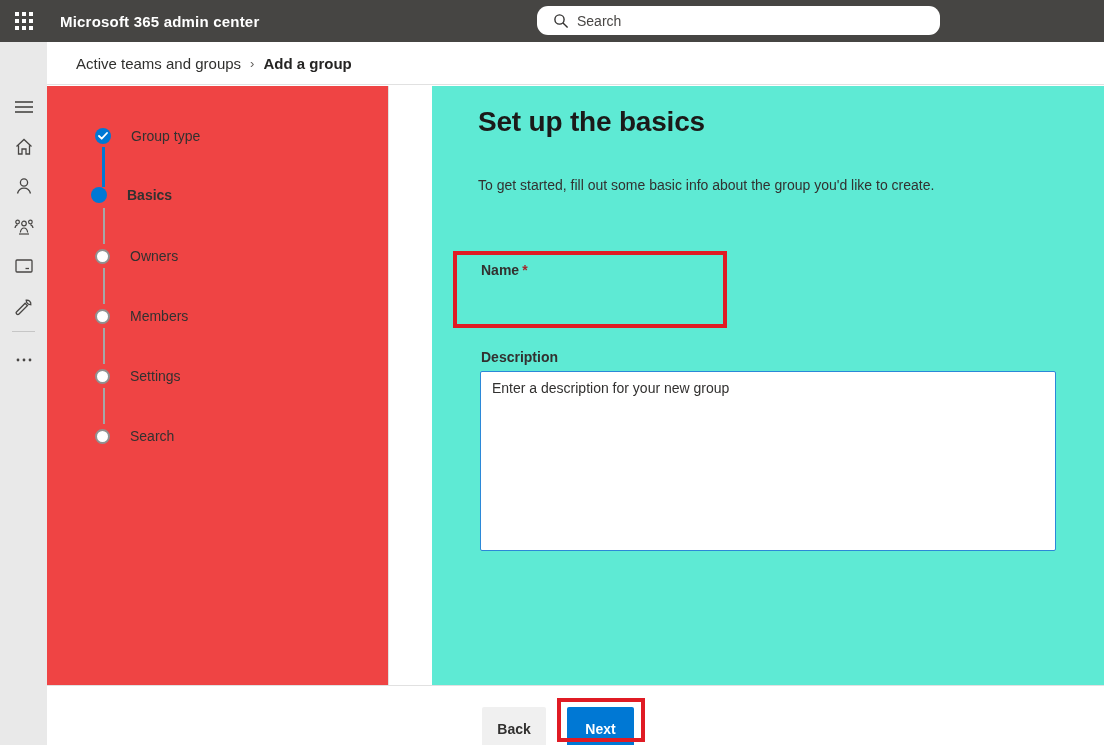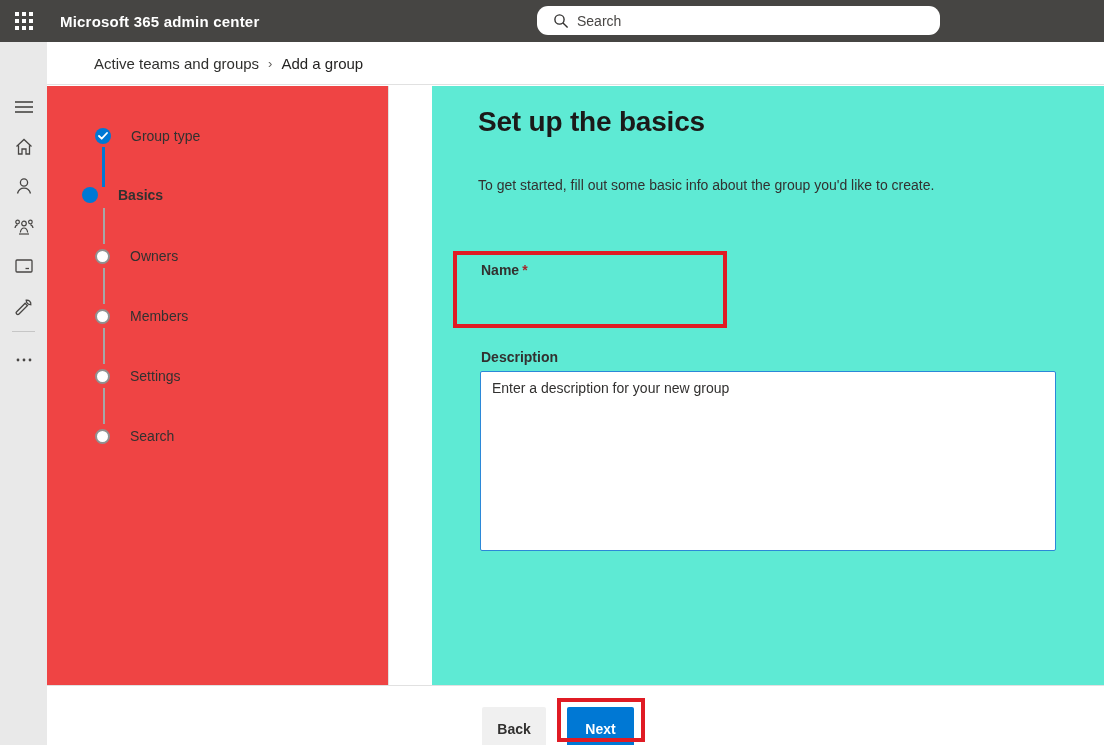--- a/index.html
+++ b/index.html
@@ -52,26 +52,26 @@
   }
   .rail-item svg { display: block; }
   .rail-divider {
     position: absolute; left: 12px; width: 23px; height: 1px; background: #c6c6c6;
   }
 
   
   .breadcrumb-row {
     position: absolute; left: 47px; top: 42px; width: 1057px; height: 43px;
     background: #ffffff; border-bottom: 1px solid #e1e1e1;
-    display: flex; align-items: center; padding-left: 47px;
+    display: flex; align-items: center; padding-left: 29px;
     font-size: 15px;
   }
   .crumb-link { color: #30302e; cursor: pointer; }
   .crumb-sep { color: #605e5c; margin: 0 9px; font-size: 13px; }
-  .crumb-current { color: #252423; font-weight: 400; }
+  .crumb-current { color: #252423; font-weight: 700; }
 
   
   .wizard-panel {
     position: absolute; left: 47px; top: 86px; width: 342px; height: 599px;
     background: #ef4444; border-right: 1px solid #e1e1e1;
   }
   .step { position: absolute; display: flex; align-items: center; }
   .step-circle {
     width: 16px; height: 16px; border-radius: 50%;
     display: flex; align-items: center; justify-content: center; flex: 0 0 16px;
@@ -229,21 +229,21 @@
 
   <div class="step" style="left:48px; top:42px;">
     <div class="step-circle completed">
       <svg width="10" height="8" viewBox="0 0 10 8" fill="none" stroke="#ffffff" stroke-width="1.8" stroke-linecap="round" stroke-linejoin="round">
           <path d="M1 4 L3.7 6.7 L9 1"></path>
         </svg>
     </div>
     <span class="step-label">Group type</span>
   </div>
 
-  <div class="step" style="left:35px; top:101px;">
+  <div class="step" style="left:44px; top:101px;">
     <div class="step-circle current"></div>
     <span class="step-label current">Basics</span>
   </div>
 
   <div class="step" style="left:48px; top:162px;">
     <div class="step-circle upcoming"></div>
     <span class="step-label">Owners</span>
   </div>
 
   <div class="step" style="left:48px; top:222px;">

